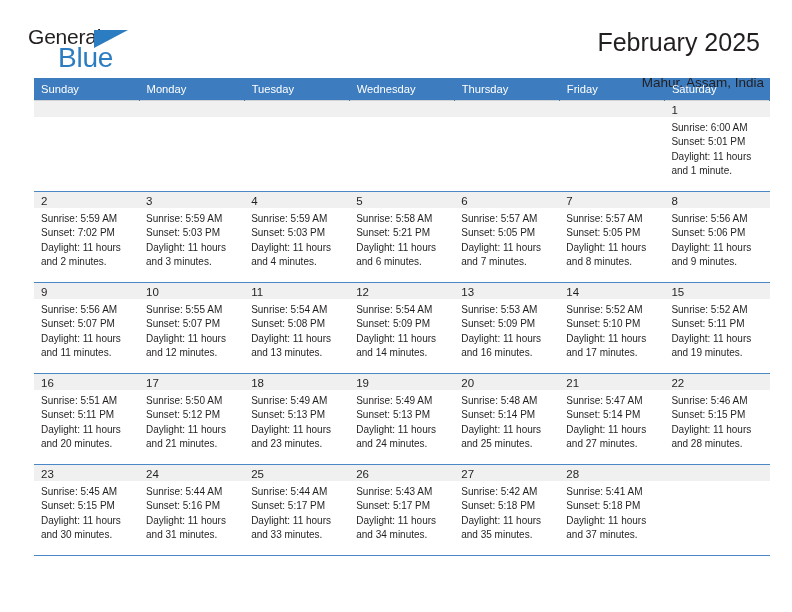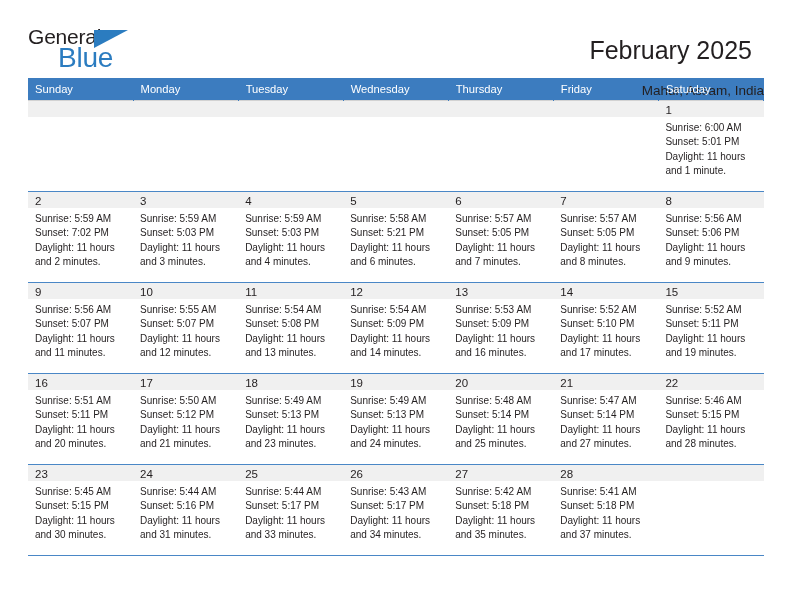--- a/index.html
+++ b/index.html
@@ -66,34 +66,35 @@
   }
   .title-block {
     text-align: right;
     padding-top: 0px;
   }
   .cal-title {
     font-size: 25px;
     color: #231f20;
     line-height: 1.12;
     font-weight: normal;
-    margin: 12px;
+    margin: 4px;
   }
   .cal-subtitle {
     font-size: 13.5px;
     color: #231f20;
     margin-top: 19px;
   }
 
   
   .calendar {
     width: 736px;
     border-collapse: collapse;
     table-layout: fixed;
     margin-top: 4px;
+    margin-left: 6px;
   }
   .calendar th {
     background: #3c7cbf;
     color: #ffffff;
     font-size: 11.2px;
     font-weight: normal;
     text-align: left;
     padding: 5px 0 5px 7px;
     height: 18px;
     box-sizing: border-box;

